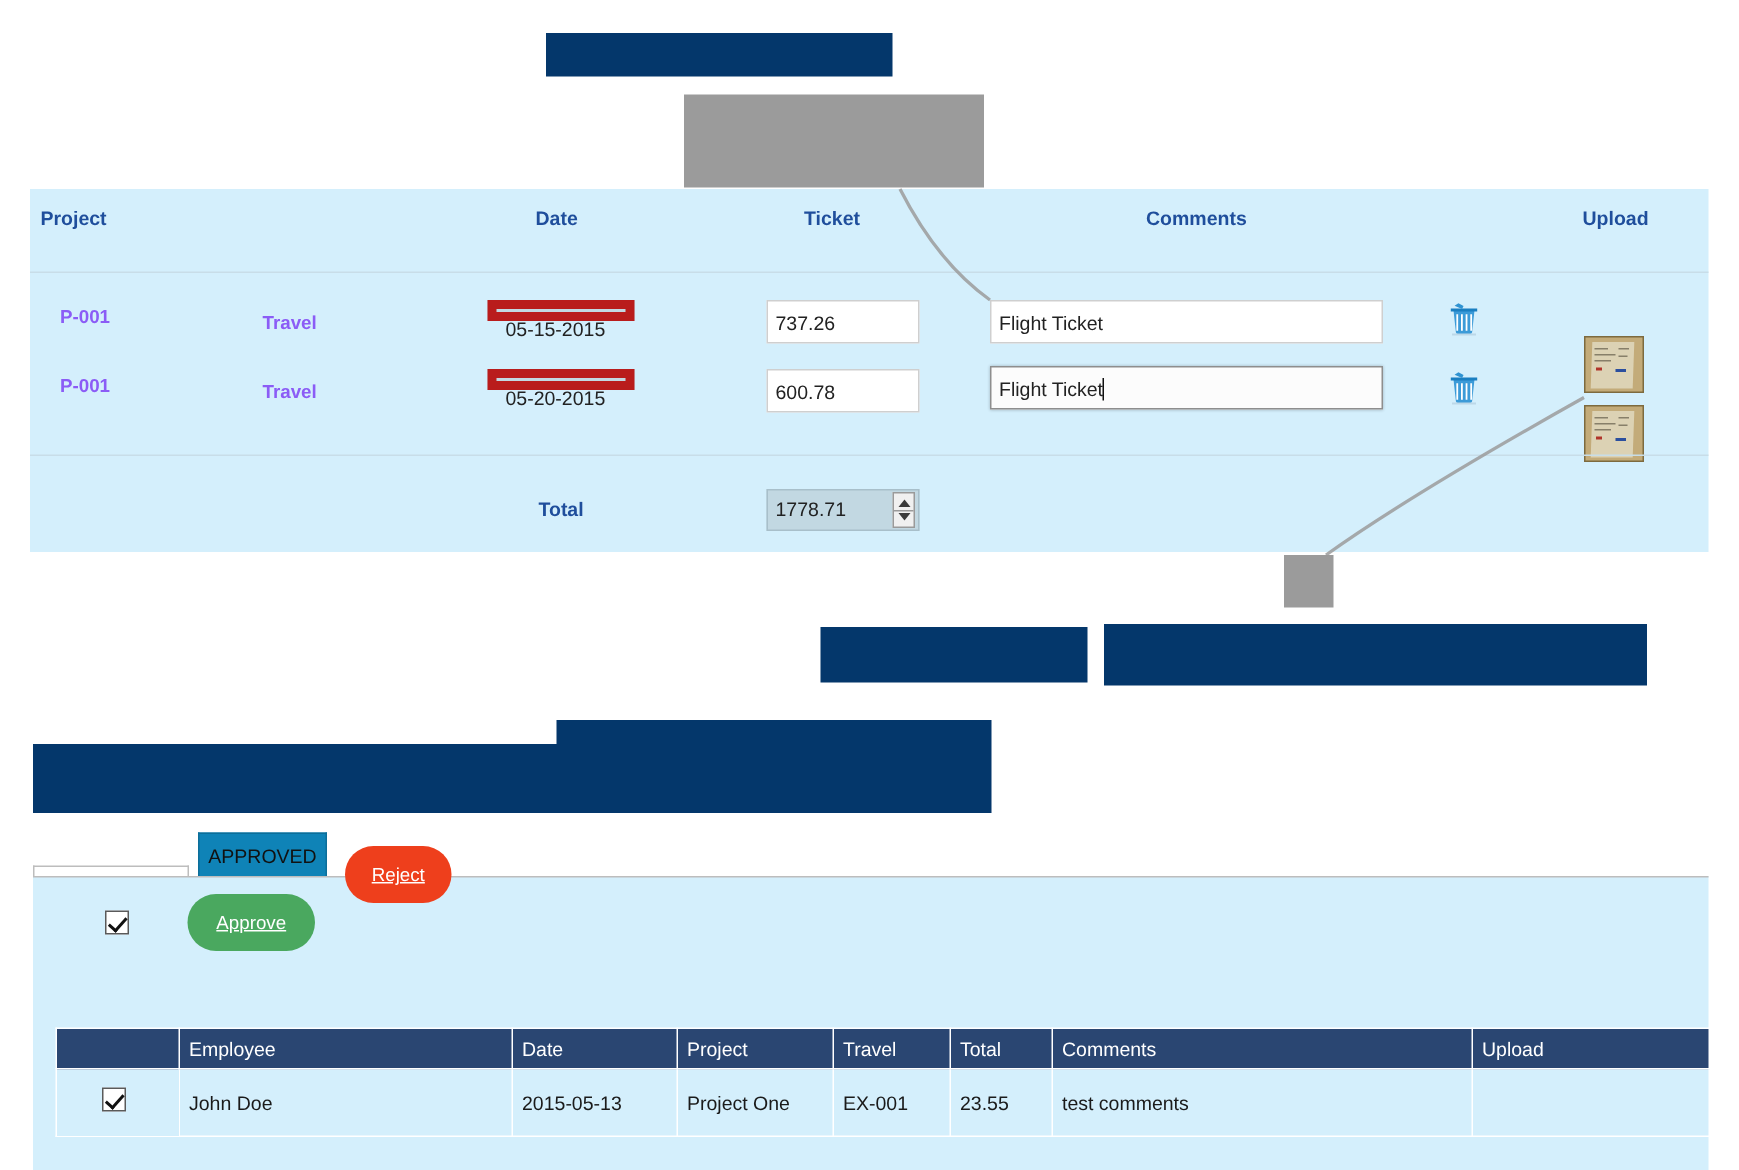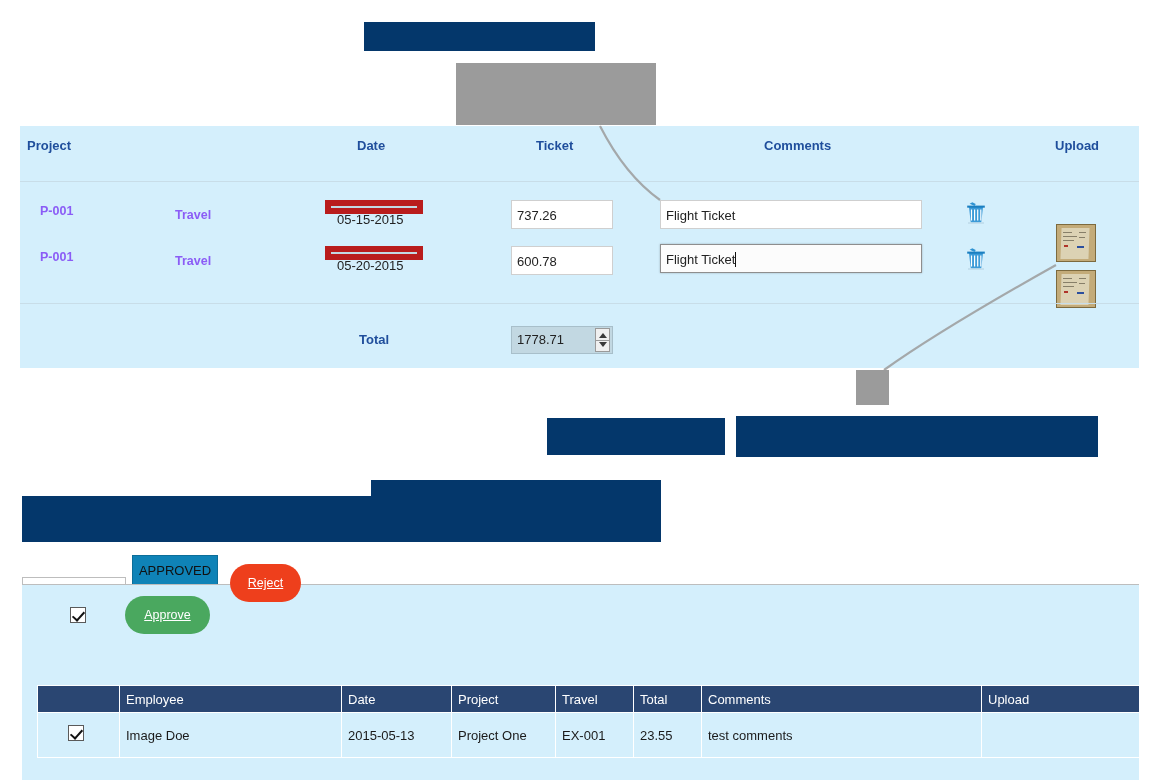--- a/index.html
+++ b/index.html
@@ -294,21 +294,21 @@
         <th>Total</th>
         <th>Comments</th>
         <th>Upload</th>
       </tr>
     </thead>
     <tbody>
       <tr>
         <td class="c-chk">
           <span class="chk" style="left:30px;top:12px;"></span>
         </td>
-        <td>Image Doe</td>
+        <td>John Doe</td>
         <td>2015-05-13</td>
         <td>Project One</td>
         <td>EX-001</td>
         <td>23.55</td>
         <td>test comments</td>
         <td></td>
       </tr>
     </tbody>
   </table>
 

